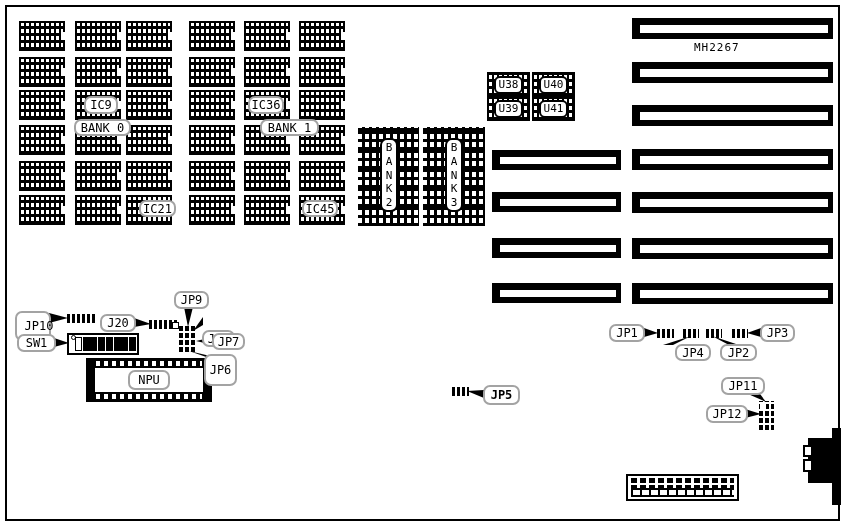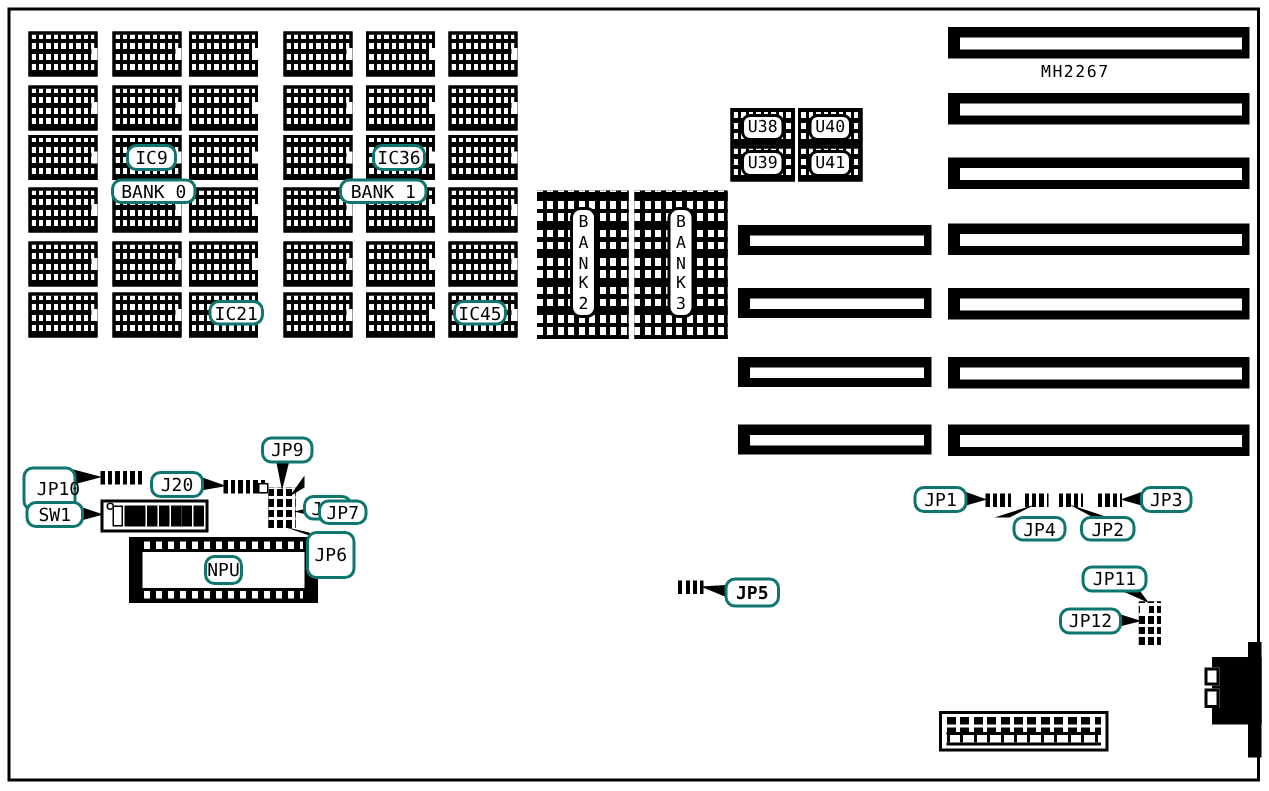--- a/index.html
+++ b/index.html
@@ -9,21 +9,21 @@
   .abs{position:absolute}
   .frame{position:absolute;left:5px;top:5px;width:835px;height:516px;border:2px solid #000}
   
   .chip{background-color:#000;border:2px solid #000;
     background-image:repeating-linear-gradient(90deg,rgba(0,0,0,0) 0 3px,#000 3px 5px),
                      repeating-linear-gradient(0deg,#000 0 2px,#fff 2px 6px,#000 6px 7px);z-index:1}
   .chip::after{content:"";position:absolute;right:-2px;top:50%;transform:translateY(-50%);
     width:4px;height:8px;background:#fff}
   
   .bubble{display:flex;align-items:center;justify-content:center;background:#fff;
-    border:2px solid #0f766e;border-radius:7px;font-size:12px;line-height:1;z-index:6;white-space:pre}
+    border:2px solid #a3a3a3;border-radius:7px;font-size:12px;line-height:1;z-index:6;white-space:pre}
   
   .uchip{background-color:#000;border:2px solid #000;display:flex;align-items:center;justify-content:center;
     background-image:repeating-linear-gradient(90deg,rgba(0,0,0,0) 0 3px,#000 3px 5px),
                      repeating-linear-gradient(0deg,#000 0 2px,#fff 2px 6px,#000 6px 7px);z-index:2}
   .ulabel{background:#fff;border:2px solid #000;border-radius:6px;font-size:11px;line-height:14px;
     padding:0 3px;z-index:3}
   
   .slot{background:#000;z-index:1}
   .slot::after{content:"";position:absolute;left:8px;right:5px;top:7px;bottom:6px;background:#fff}
   
@@ -46,21 +46,21 @@
   .dipsw{z-index:3}
   .dipsw.on{background:#000}
   .dipsw.off{background:#fff;border:1px solid #000}
   
   .npusock{background:#000;z-index:2}
   .npu-inner{position:absolute;left:9px;right:9px;top:10px;bottom:10px;background:#fff}
   .pinrow{position:absolute;left:10px;right:10px;height:5px;
     background:repeating-linear-gradient(90deg,#fff 0 4px,#000 4px 8px)}
   .pinrow.top{top:3px}
   .pinrow.bottom{bottom:3px}
-  .npu-label{position:absolute;left:50%;top:50%;transform:translate(-50%,-50%);width:26px;height:20px}
+  .npu-label{position:absolute;left:50%;top:50%;transform:translate(-50%,-50%);width:42px;height:20px}
   
   .bconn{background:#fff;border:2px solid #000;z-index:2}
   .bc-clips{position:absolute;left:3px;right:3px;top:2px;height:5px;
     background:repeating-linear-gradient(90deg,#000 0 6px,#fff 6px 9px)}
   .bc-dashes{position:absolute;left:3px;right:3px;top:9px;height:3px;
     background:repeating-linear-gradient(90deg,#000 0 6px,#fff 6px 9px)}
   .bc-squares{position:absolute;left:3px;right:3px;bottom:2px;height:9px;
     border-top:2px solid #000;border-bottom:2px solid #000;
     background:repeating-linear-gradient(90deg,#000 0 2px,#fff 2px 9px)}
   
@@ -124,21 +124,21 @@
     <div class="abs chip" style="left: 244px; top: 195px; width: 46px; height: 30px;"></div>
     <div class="abs chip" style="left: 299px; top: 21px; width: 46px; height: 30px;"></div>
     <div class="abs chip" style="left: 299px; top: 57px; width: 46px; height: 30px;"></div>
     <div class="abs chip" style="left: 299px; top: 90px; width: 46px; height: 30px;"></div>
     <div class="abs chip" style="left: 299px; top: 125px; width: 46px; height: 30px;"></div>
     <div class="abs chip" style="left: 299px; top: 161px; width: 46px; height: 30px;"></div>
     <div class="abs chip" style="left: 299px; top: 195px; width: 46px; height: 30px;"></div>
     <div class="abs bubble" style="left: 84px; top: 96px; width: 34px; height: 18px;">IC9</div>
     <div class="abs bubble" style="left: 74px; top: 119px; width: 57px; height: 17px;">BANK 0</div>
     <div class="abs bubble" style="left: 248px; top: 96px; width: 36px; height: 18px;">IC36</div>
-    <div class="abs bubble" style="left: 226px; top: 119px; width: 59px; height: 17px;">BANK 1</div>
+    <div class="abs bubble" style="left: 260px; top: 119px; width: 59px; height: 17px;">BANK 1</div>
     <div class="abs bubble" style="left: 139px; top: 200px; width: 37px; height: 17px;">IC21</div>
     <div class="abs bubble" style="left: 302px; top: 200px; width: 36px; height: 17px;">IC45</div>
     <div class="abs simm" style="left: 358px; top: 127px; width: 61px; height: 99px;"></div>
     <div class="abs simm-label" style="left: 380px; top: 138px; width: 18px; height: 74px;">B
 A
 N
 K
 2</div>
     <div class="abs simm" style="left: 423px; top: 127px; width: 62px; height: 99px;"></div>
     <div class="abs simm-label" style="left: 445px; top: 138px; width: 18px; height: 74px;">B

